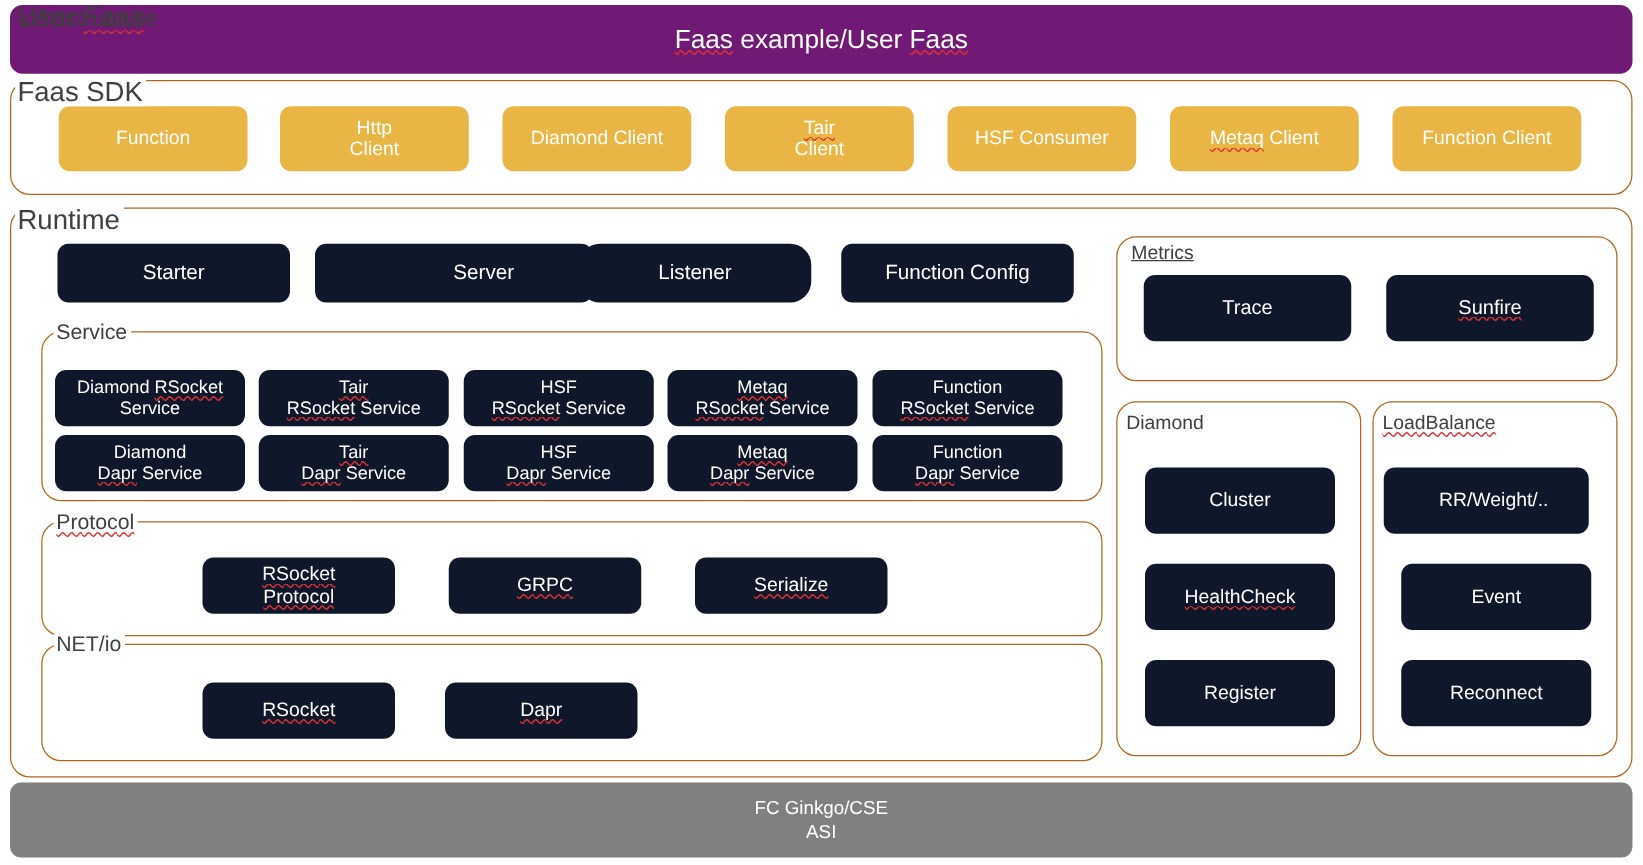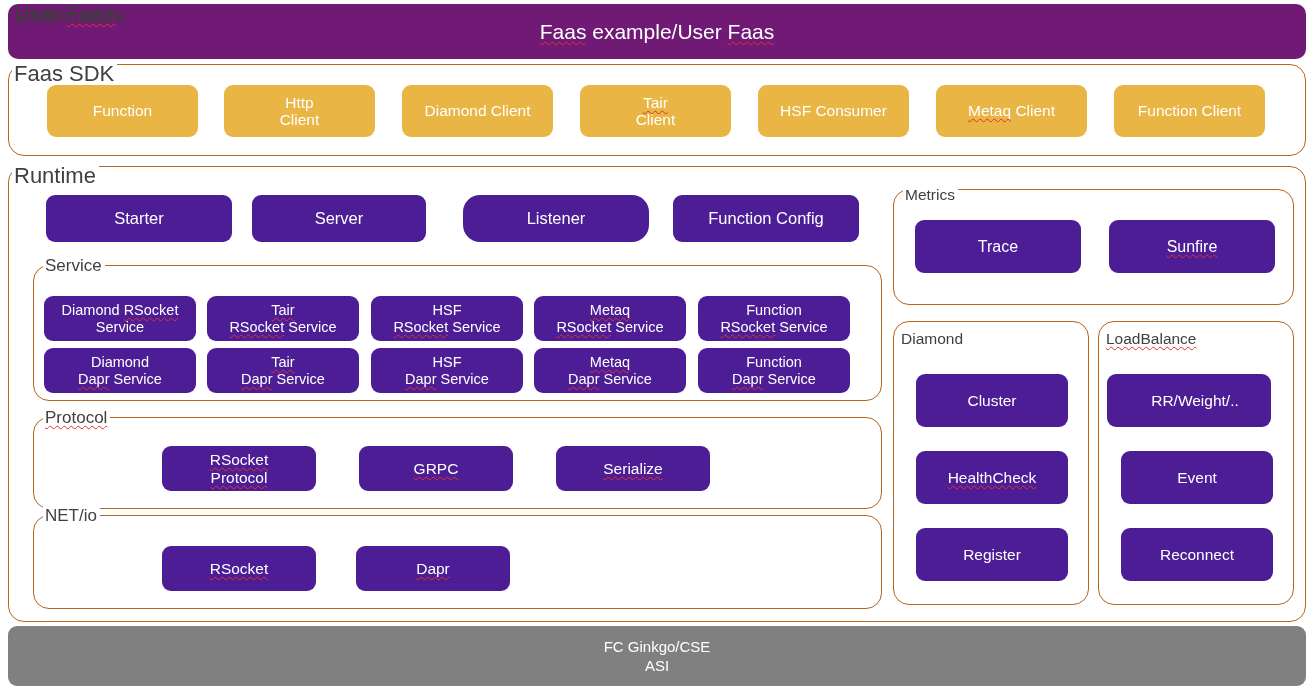--- a/index.html
+++ b/index.html
@@ -79,21 +79,21 @@
     position: absolute;
     border-radius: 9px;
     display: flex;
     align-items: center;
     justify-content: center;
     text-align: center;
     color: #ffffff;
     line-height: 1.12;
   }
   .chip.gold   { background: #e9b544; }
-  .chip.orange { background: #4c1d95; }
+  .chip.orange { background: #0f172a; }
 
   
   #runtime-box { left: 8px; top: 166px; width: 1298px; height: 456px; }
 
   #service-box  { left: 24px;  top: 98px;  width: 849px; height: 136px; }
   #protocol-box { left: 24px;  top: 250px; width: 849px; height: 92px;  }
   #netio-box    { left: 24px;  top: 348px; width: 849px; height: 94px;  }
 
   #metrics-box  { left: 884px; top: 22px;  width: 401px; height: 116px; }
   #upstream-box { left: 884px; top: 154px; width: 196px; height: 284px; }
@@ -157,21 +157,21 @@
       </div>
   </div>
   <span class="caption big" style="left:12px;top:63px;">Faas SDK</span>
 
   <div class="abs container-box" id="runtime-box">
 
     <div class="abs" id="runtime-top-chips" style="left:24px;top:28px;width:849px;height:47px;">
         <div class="chip orange" style="left: 13px; width: 186px; height: 47px; top: 0px; font-size: 16.5px;">
           <span>Starter</span>
         </div>
-        <div class="chip orange" style="left: 219px; width: 174px; height: 47px; top: 0px; font-size: 16.5px;">
+        <div class="chip orange" style="left: 219px; width: 174px; height: 47px; top: 0px; font-size: 16.5px; padding-left: 48px;">
           <span>Server</span>
         </div>
         <div class="chip orange" style="left: 430px; width: 186px; height: 47px; top: 0px; font-size: 16.5px; border-radius: 17px;">
           <span>Listener</span>
         </div>
         <div class="chip orange" style="left: 640px; width: 186px; height: 47px; top: 0px; font-size: 16.5px;">
           <span>Function Config</span>
         </div>
       </div>
 
@@ -243,21 +243,21 @@
     <div class="abs container-box" id="metrics-box">
       <div class="abs" id="metrics-chips" style="left:0;top:30px;width:401px;height:53px;">
           <div class="chip orange" style="left: 21px; width: 166px; height: 53px; top: 0px; font-size: 16px;">
             <span>Trace</span>
           </div>
           <div class="chip orange" style="left: 215px; width: 166px; height: 53px; top: 0px; font-size: 16px;">
             <span><span class="sp">Sunfire</span></span>
           </div>
         </div>
     </div>
-    <span class="caption small" style="left:894px;top:20px;">Metrics</span>
+    <span class="caption small" style="left:894px;top:28px;text-decoration:underline;">Metrics</span>
 
     <div class="abs container-box" id="upstream-box">
       <div class="abs" id="upstream-chips" style="left:0;top:0;width:196px;height:284px;">
           <div class="chip orange" style="left: 22px; width: 152px; height: 53px; top: 129px; font-size: 15.5px;">
             <span><span class="sp">HealthCheck</span></span>
           </div>
           <div class="chip orange" style="left: 22px; width: 152px; height: 53px; top: 52px; font-size: 15.5px;">
             <span>Cluster</span>
           </div>
           <div class="chip orange" style="left: 22px; width: 152px; height: 53px; top: 206px; font-size: 15.5px;">

